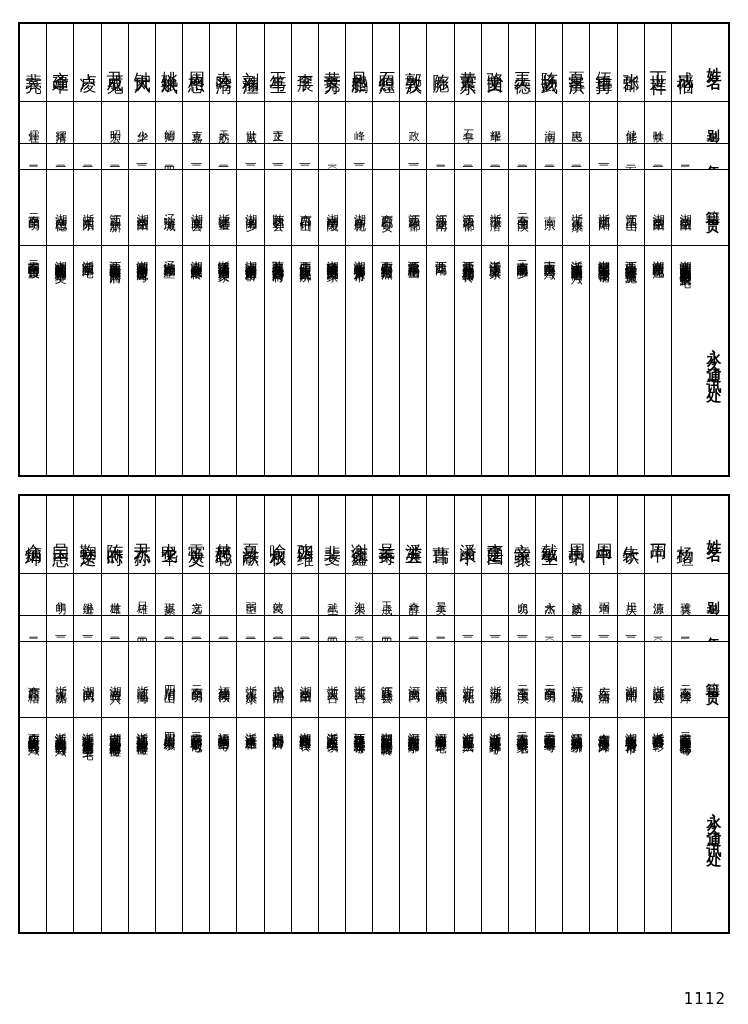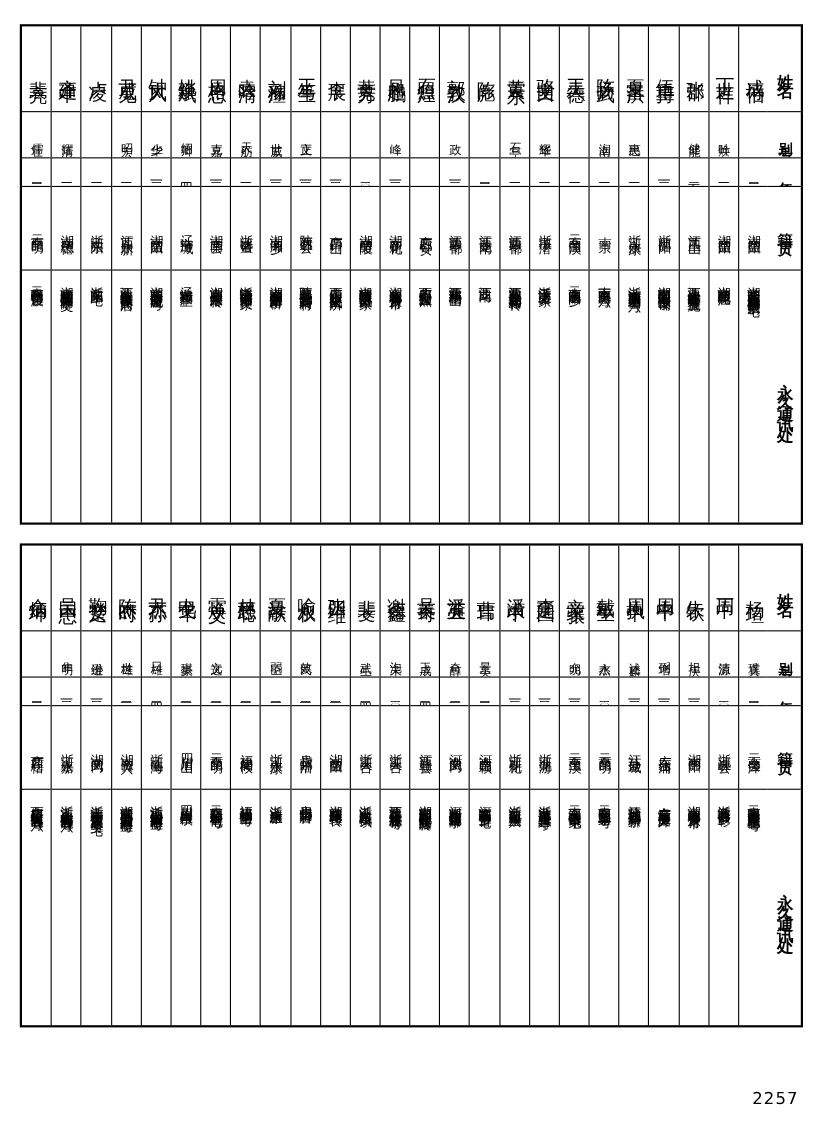--- a/index.html
+++ b/index.html
@@ -1000,14 +1000,14 @@
         </div>
         <div class="cell c-native">
           <span class="v">广西苍梧</span>
         </div>
         <div class="cell c-addr">
           <span class="v">广西梧州长堤街河巍巷六号</span>
         </div>
       </div>
     </div>
 
-  <div class="page-number">2257</div>
+  <div class="page-number">1112</div>
 </div>
 
 </body></html>

